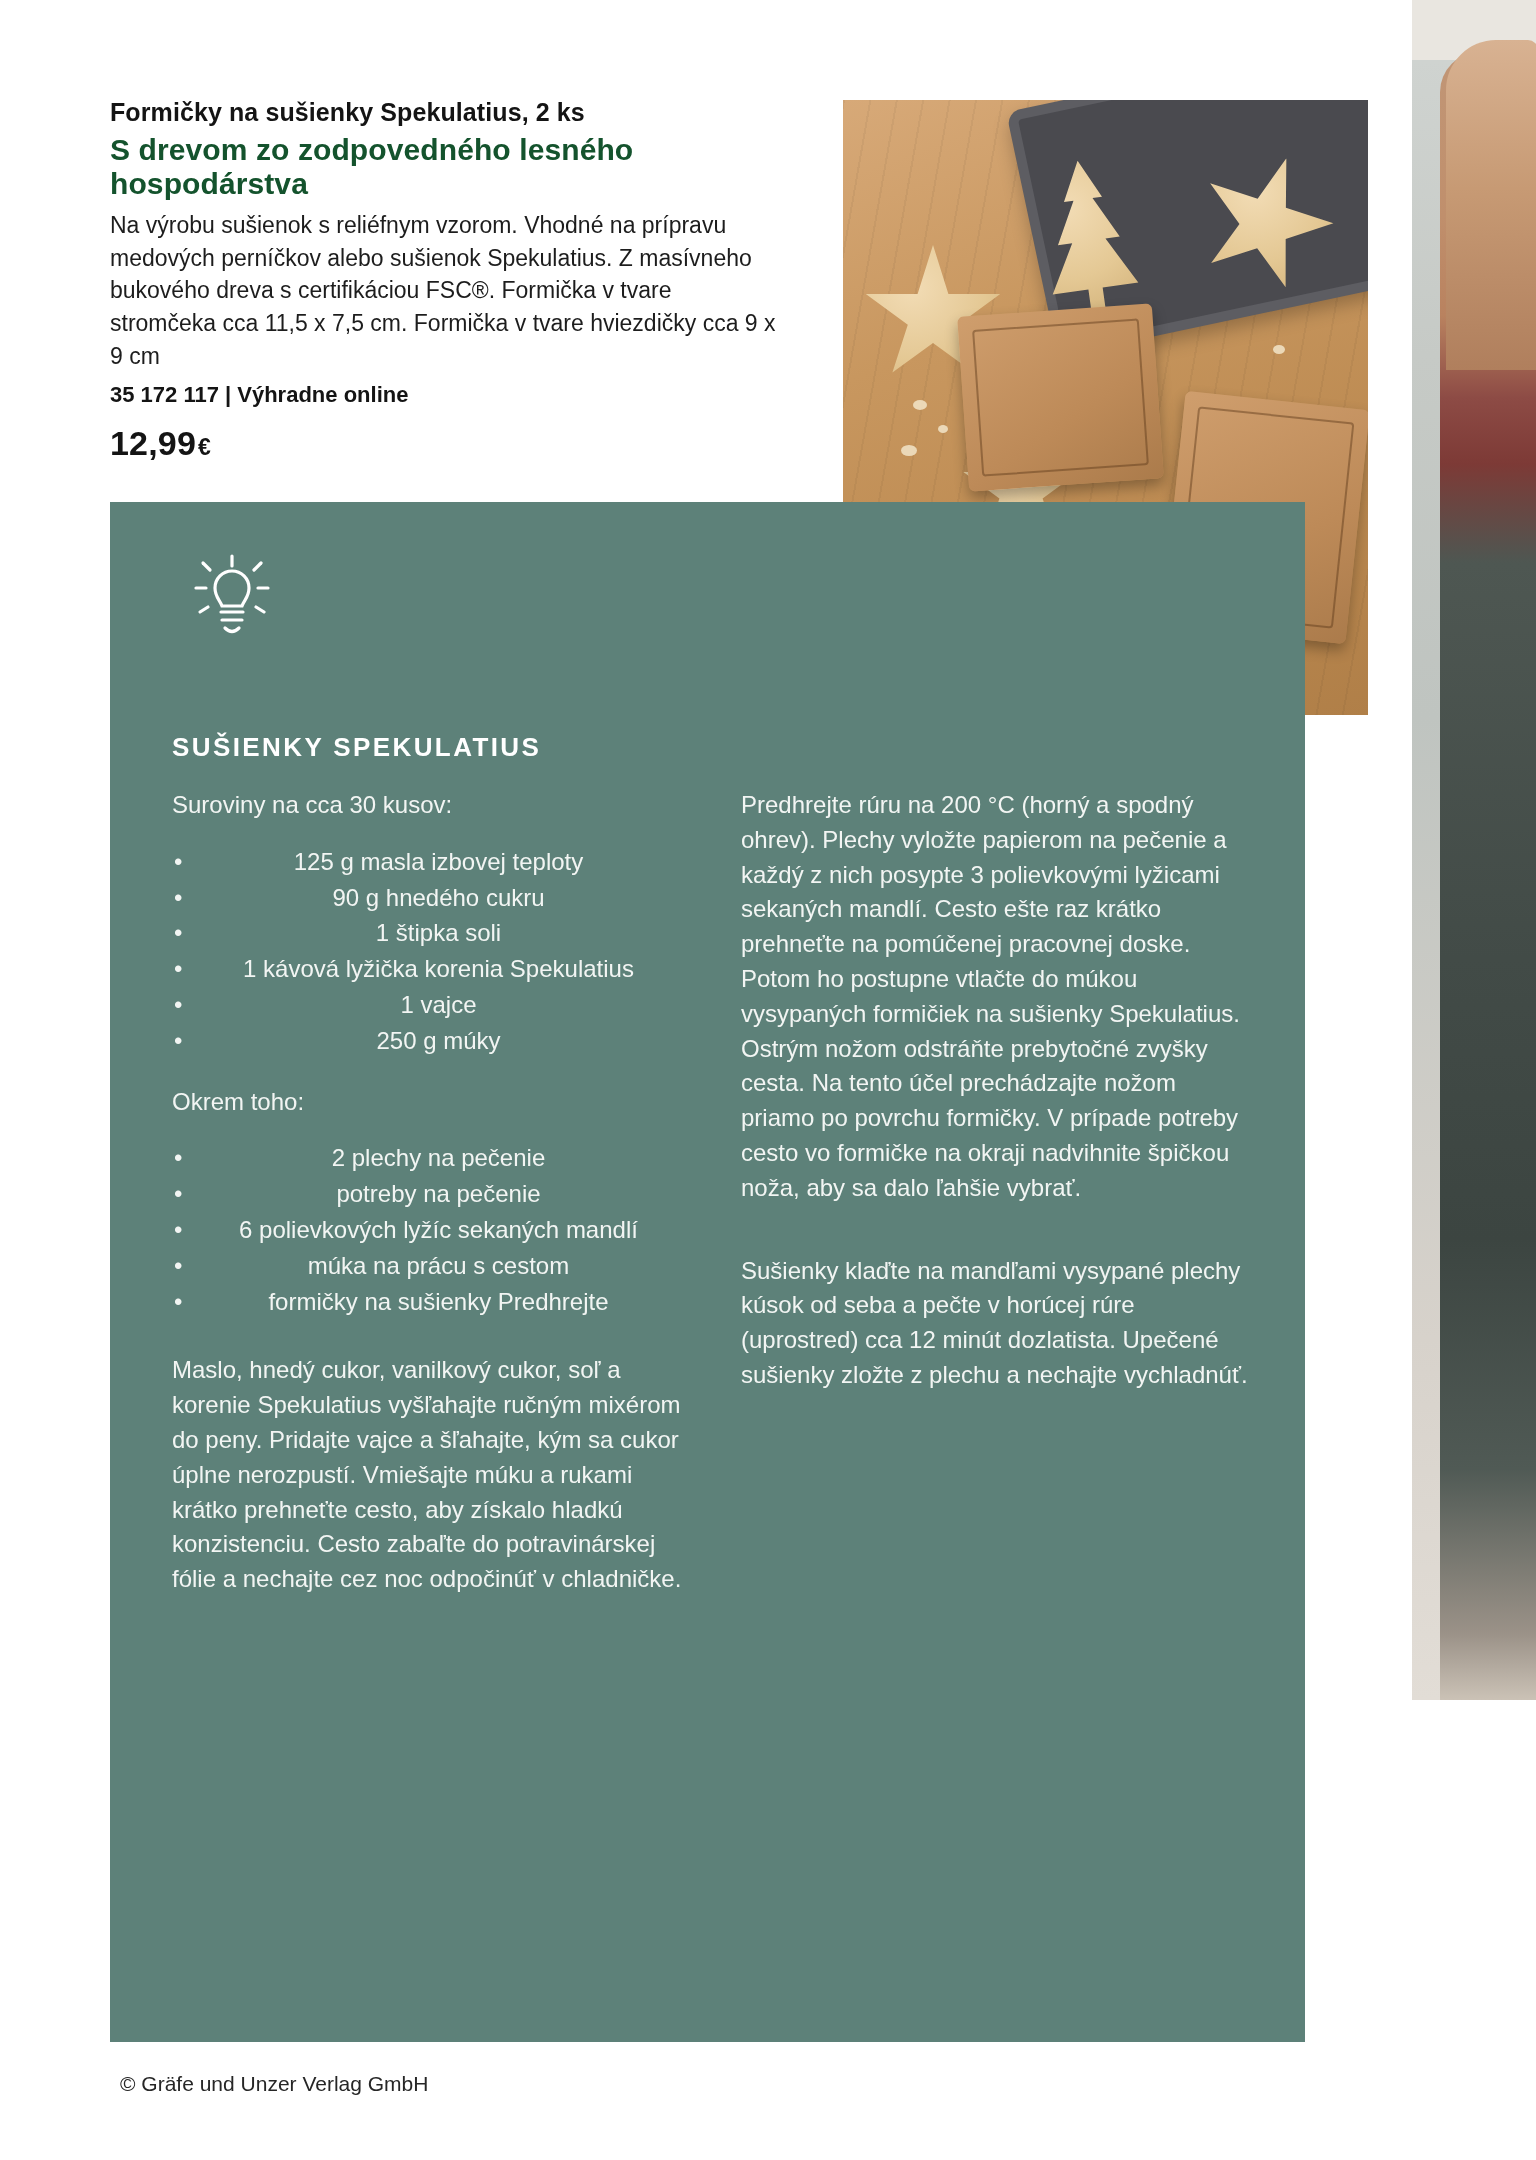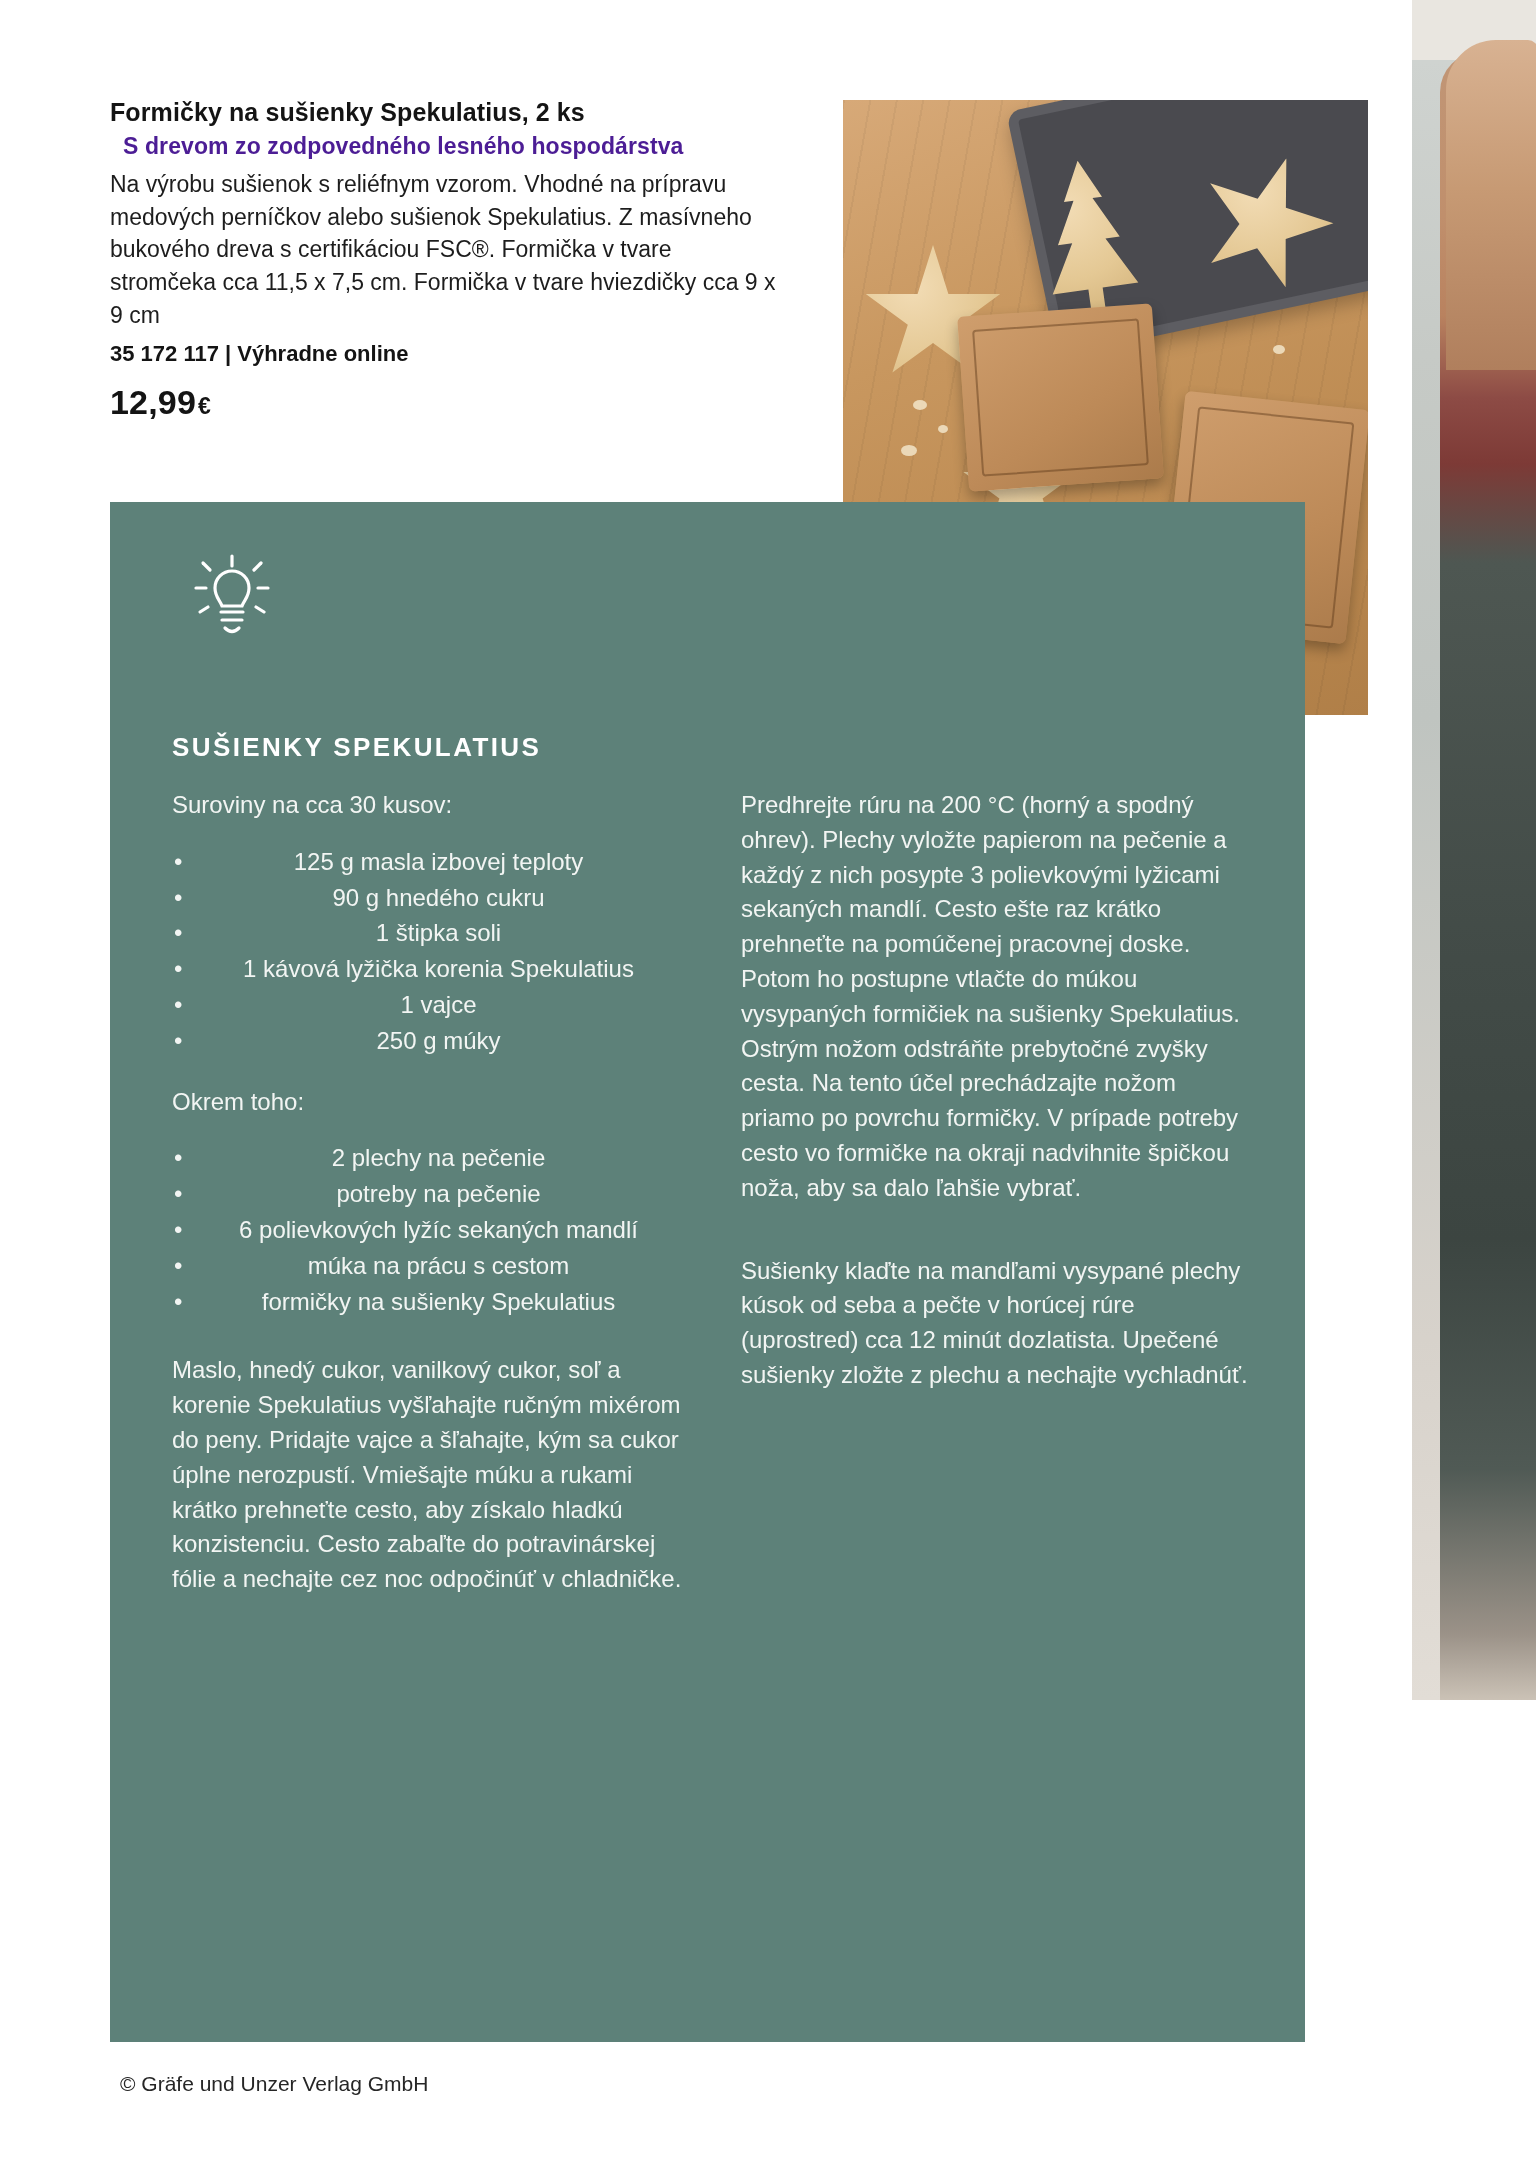--- a/index.html
+++ b/index.html
@@ -86,24 +86,24 @@
     width: 690px;
   }
   .product h1 {
     font-size: 25px;
     font-weight: bold;
     margin: 0 0 6px 0;
     letter-spacing: .1px;
     color: #141414;
   }
   .product .sustain {
-    font-size: 23px;
-    font-weight: bold;
-    color: #4c1d95;
-    margin: 0 0 8px 13px;
+    font-size: 30px;
+    font-weight: bold;
+    color: #14532d;
+    margin: 0 0 8px 0;
     letter-spacing: .1px;
   }
   .product .desc {
     font-size: 23px;
     line-height: 1.42;
     color: #1d1d1d;
     margin: 0 0 10px 0;
     max-width: 670px;
   }
   .product .artno {
@@ -343,21 +343,21 @@
         <li>1 kávová lyžička korenia Spekulatius</li>
         <li>1 vajce</li>
         <li>250 g múky</li>
       </ul>
       <p class="lead">Okrem toho:</p>
       <ul>
         <li>2 plechy na pečenie</li>
         <li>potreby na pečenie</li>
         <li>6 polievkových lyžíc sekaných mandlí</li>
         <li>múka na prácu s cestom</li>
-        <li>formičky na sušienky Spekulatius</li>
+        <li>formičky na sušienky Predhrejte</li>
       </ul>
       <p class="para">Maslo, hnedý cukor, vanilkový cukor, soľ a korenie Spekulatius vyšľahajte ručným mixérom do peny. Pridajte vajce a šľahajte, kým sa cukor úplne nerozpustí. Vmiešajte múku a rukami krátko prehneťte cesto, aby získalo hladkú konzistenciu. Cesto zabaľte do potravinárskej fólie a nechajte cez noc odpočinúť v chladničke.</p>
     </div>
 
     <div class="col">
       <p class="para first">Predhrejte rúru na 200 °C (horný a spodný ohrev). Plechy vyložte papierom na pečenie a každý z nich posypte 3 polievkovými lyžicami sekaných mandlí. Cesto ešte raz krátko prehneťte na pomúčenej pracovnej doske. Potom ho postupne vtlačte do múkou vysypaných formičiek na sušienky Spekulatius. Ostrým nožom odstráňte prebytočné zvyšky cesta. Na tento účel prechádzajte nožom priamo po povrchu formičky. V prípade potreby cesto vo formičke na okraji nadvihnite špičkou noža, aby sa dalo ľahšie vybrať.</p>
       <p class="para gap">Sušienky klaďte na mandľami vysypané plechy kúsok od seba a pečte v horúcej rúre (uprostred) cca 12 minút dozlatista. Upečené sušienky zložte z plechu a nechajte vychladnúť.</p>
     </div>
 
   </div>

